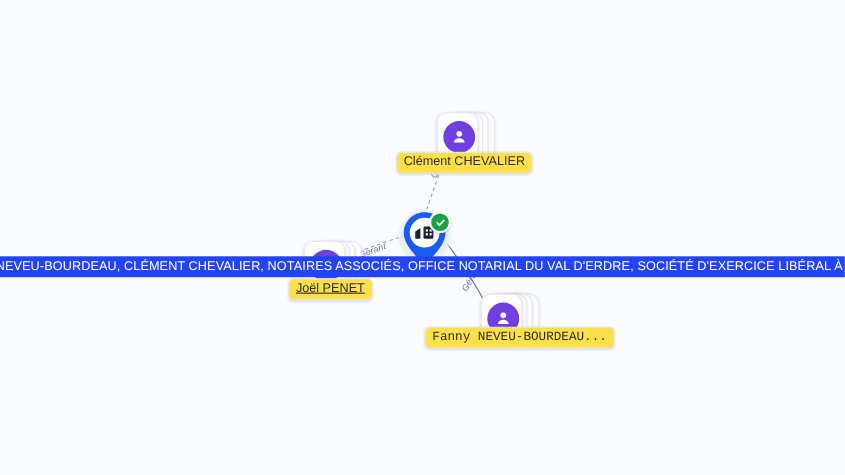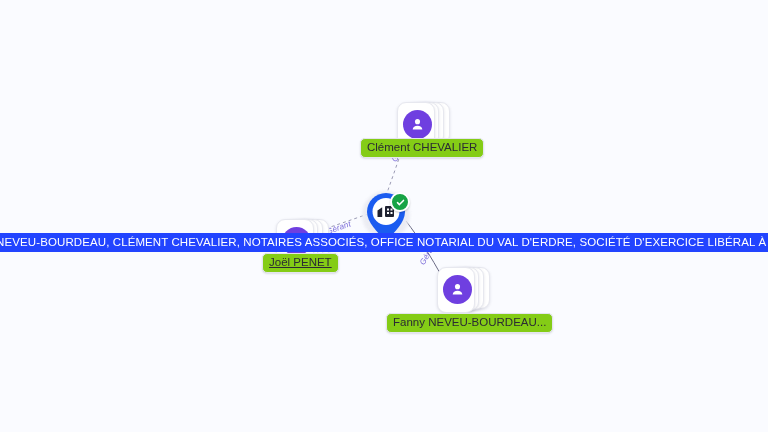--- a/index.html
+++ b/index.html
@@ -39,21 +39,21 @@
   .check-badge{
     position:absolute;left:28px;top:1px;width:16px;height:16px;border-radius:50%;
     background:#17a345;border:2px solid #ffffff;
     display:flex;align-items:center;justify-content:center;
     box-shadow:0 1px 2px rgba(0,0,0,.2);
   }
 
   
   .node-label{
     position:absolute;
-    background:#84cc16;
+    background:#fde047;
     border:1px solid #e4e5ee;
     border-radius:5px;
     padding:2px 6px 3px 6px;
     font-size:11.5px;
     color:#2b2b33;
     white-space:nowrap;
     box-shadow:0 1px 2px rgba(40,40,80,.14);
     line-height:13px;
   }
 
@@ -140,21 +140,21 @@
     <div class="card c1"></div>
     <div class="card c0">
       <div class="avatar">
         <svg width="17" height="17" viewBox="0 0 24 24" fill="#ffffff">
           <circle cx="12" cy="8" r="3.6"></circle>
           <path d="M5.2 19.2c0-3.6 3.1-5.6 6.8-5.6s6.8 2 6.8 5.6z"></path>
         </svg>
       </div>
     </div>
   </div>
-  <div class="node-label" style="left:386px;top:313px;">Fanny NEVEU-BOURDEAU...</div>
+  <div class="node-label" style="left:386px;top:297px;font-family:Liberation Mono, monospace;">Fanny NEVEU-BOURDEAU...</div>
 
   <div class="company-node" style="left:362px;top:191px;">
     <div class="company-halo"></div>
     <div class="pin">
       <svg width="46" height="52" viewBox="0 0 46 52">
         <path d="M23 3 C12.5 3 4 11.4 4 21.9 C4 32 15 43 21.2 49.2 C22.2 50.2 23.8 50.2 24.8 49.2 C31 43 42 32 42 21.9 C42 11.4 33.5 3 23 3 Z" fill="#1b5cf0"></path>
         <circle cx="23" cy="21.5" r="13.5" fill="#ffffff"></circle>
         <g fill="#1f2230">
           <rect x="22" y="16" width="9" height="11" rx="1"></rect>
           <path d="M14.5 27 L14.5 20.5 L19.2 17.2 L19.2 27 Z"></path>

